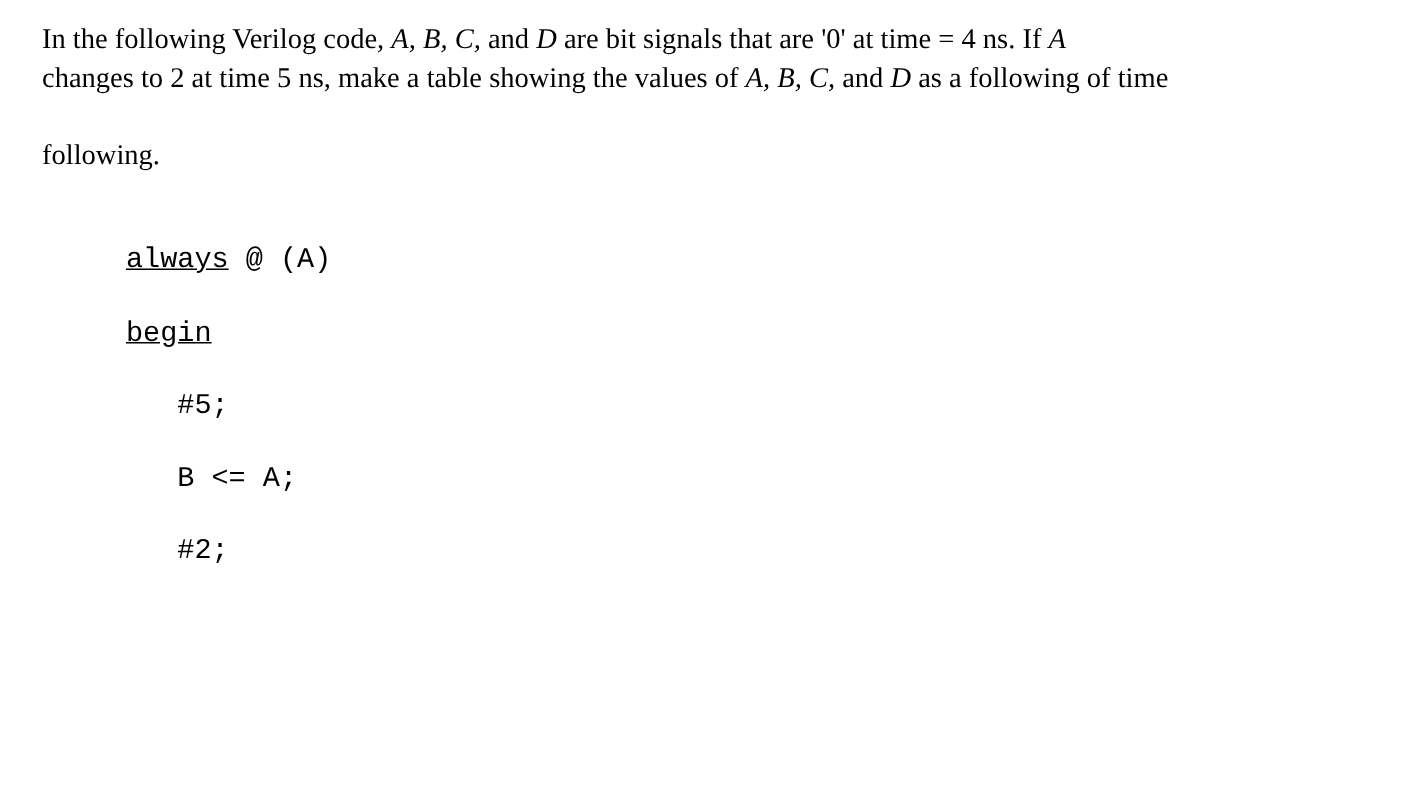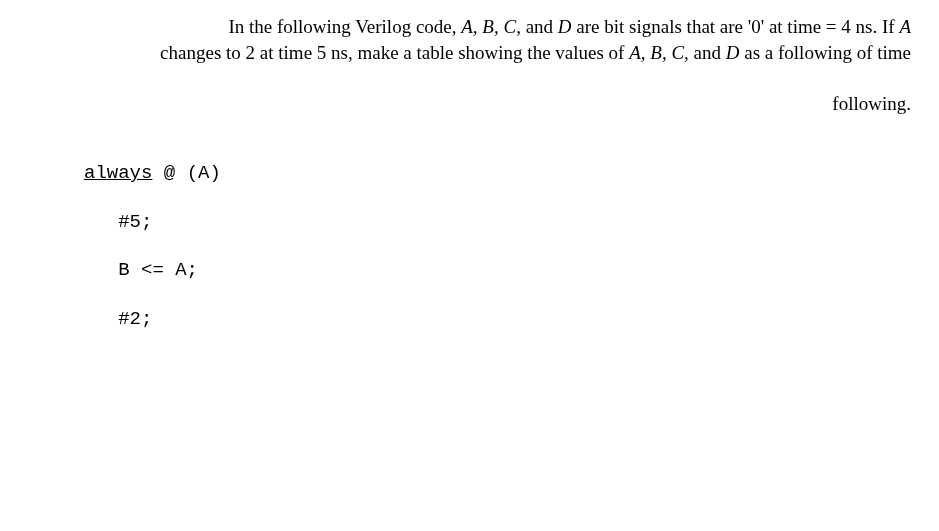--- a/index.html
+++ b/index.html
@@ -12,21 +12,20 @@
       width: 939px;
       height: 531px;
       padding: 14px 28px;
       font-family: "Times New Roman", Times, serif;
       font-size: 19px;
       color: #000;
       line-height: 1.35;
     }
     .problem-text {
       margin-bottom: 20px;
-      text-align: right;
     }
     .italic {
       font-style: italic;
     }
     .code-block {
       font-family: "Courier New", Courier, monospace;
       font-size: 19px;
       white-space: pre;
       margin-left: 56px;
       line-height: 1.28;
@@ -49,20 +48,21 @@
 
 <div class="problem-text">
   <span>In the following Verilog code, </span><span class="italic">A, B, C,</span><span> and </span><span class="italic">D</span><span> are bit signals that are '0' at time = 4 ns. If </span><span class="italic">A</span><br>
   <span>changes to 2 at time 5 ns, make a table showing the values of </span><span class="italic">A, B, C,</span><span> and </span><span class="italic">D</span><span> as a following of time</span><br>
   <br>
   <span>following.</span>
 </div>
 
 <div class="code-block">
 <span class="code-line indent1"><span class="wavy">always</span><span> @ (A)</span></span>
+<span class="code-line indent1"><span class="wavy">begin</span></span>
 <span class="code-line indent2">#5;</span>
 <span class="code-line indent2">B &lt;= A;</span>
 <span class="code-line indent2">#2;</span>
 <span class="code-line"></span>
 
 
 
 
 
 

